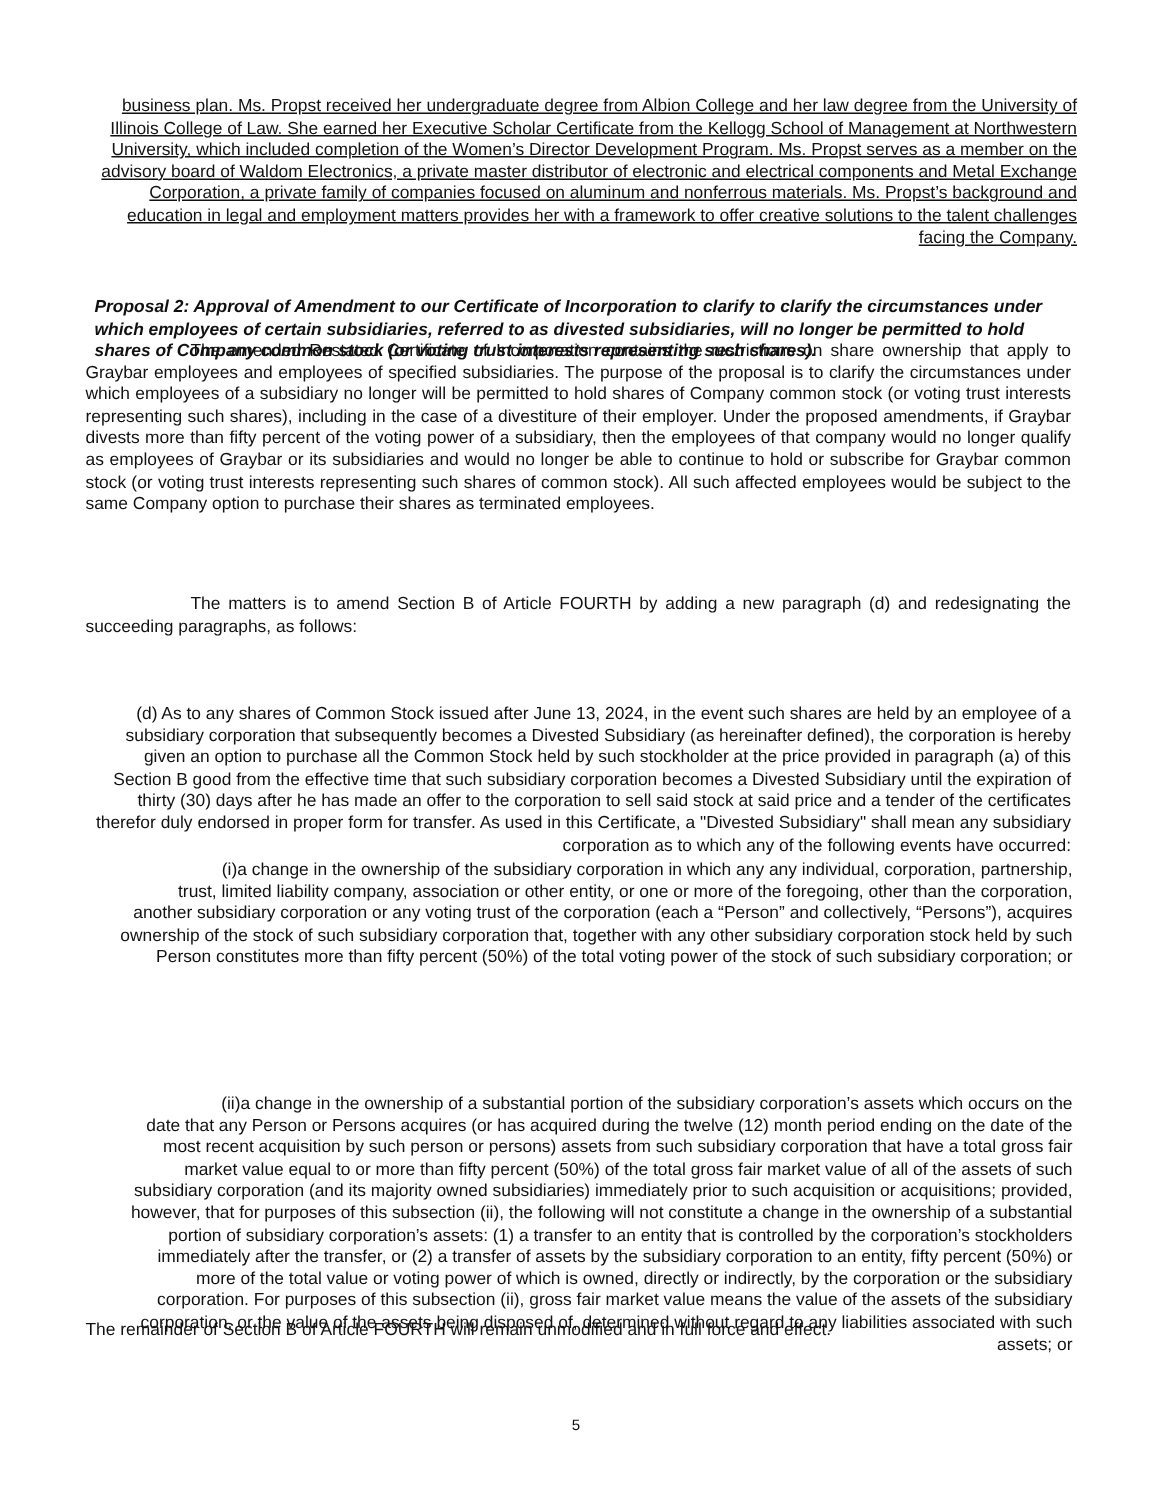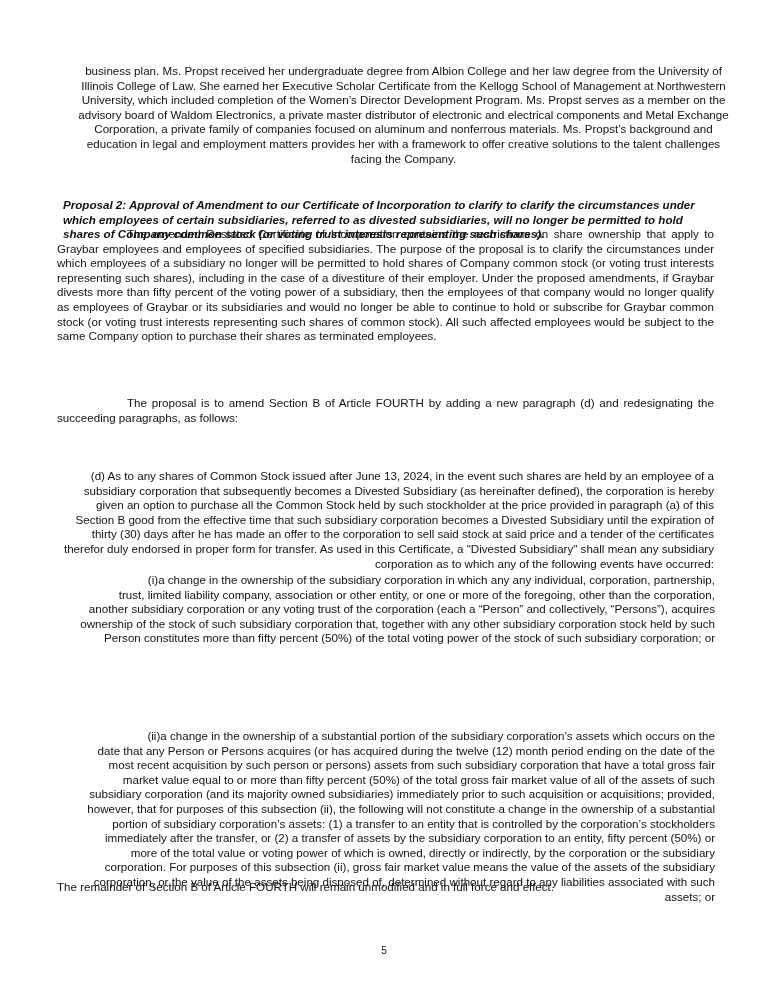--- a/index.html
+++ b/index.html
@@ -1,19 +1,19 @@
 <!DOCTYPE html>
 <html><head>
 <meta charset="utf-8">
 <style>
   html, body { margin:0; padding:0; background:#ffffff; }
   body { width:768px; height:993px; position:relative; overflow:hidden;
          font-family:"Liberation Sans", sans-serif; color:#111; font-size:11.6px; line-height:14.6px; }
   .blk { position:absolute; margin:0; }
-  .intro { left:76px; top:64px; width:655px; text-align:center; }
+  .intro { left:63px; top:64px; width:655px; text-align:right;text-decoration:underline; }
   .heading { left:63px; top:198px; width:640px; font-weight:bold;font-style:italic; }
   .p-just { left:57px; width:657px; text-align:justify; text-indent:70px; }
   .p1 { top:227px; }
   .p2 { top:396px; }
   .amend { left:57px; top:469px; width:657px; text-align:right; }
   .sub { left:79px; width:636px; text-align:right; }
   .sub .num { display:inline-block; width:55px; padding-left:23px; box-sizing:content-box; margin-left:-22px; }
   .sub1 { top:573px; }
   .sub2 { top:689px;margin-top:40px; }
   .closing { left:57px; top:880px; width:657px; }
@@ -23,21 +23,21 @@
 <body>
 
 <div>
 
   <p class="blk intro">business plan. Ms. Propst received her undergraduate degree from Albion College and her law degree from the University of Illinois College of Law. She earned her Executive Scholar Certificate from the Kellogg School of Management at Northwestern University, which included completion of the Women’s Director Development Program. Ms. Propst serves as a member on the advisory board of Waldom Electronics, a private master distributor of electronic and electrical components and Metal Exchange Corporation, a private family of companies focused on aluminum and nonferrous materials. Ms. Propst’s background and education in legal and employment matters provides her with a framework to offer creative solutions to the talent challenges facing the Company.</p>
 
   <p class="blk heading">Proposal 2:  Approval of Amendment to our Certificate of Incorporation to clarify to clarify the circumstances under which employees of certain subsidiaries, referred to as divested subsidiaries, will no longer be permitted to hold shares of Company common stock (or voting trust interests representing such shares).</p>
 
   <p class="blk p-just p1">The amended Restated Certificate of Incorporation contains the restrictions on share ownership that apply to Graybar employees and employees of specified subsidiaries. The purpose of the proposal is to clarify the circumstances under which employees of a subsidiary no longer will be permitted to hold shares of Company common stock (or voting trust interests representing such shares), including in the case of a divestiture of their employer. Under the proposed amendments, if Graybar divests more than fifty percent of the voting power of a subsidiary, then the employees of that company would no longer qualify as employees of Graybar or its subsidiaries and would no longer be able to continue to hold or subscribe for Graybar common stock (or voting trust interests representing such shares of common stock). All such affected employees would be subject to the same Company option to purchase their shares as terminated employees.</p>
 
-  <p class="blk p-just p2">The proposal is to amend Section B of Article FOURTH by adding a new paragraph (d) and redesignating the succeeding paragraphs, as follows:</p>
+  <p class="blk p-just p2">The matters is to amend Section B of Article FOURTH by adding a new paragraph (d) and redesignating the succeeding paragraphs, as follows:</p>
 
   <p class="blk amend">(d) As to any shares of Common Stock issued after June 13, 2024, in the event such shares are held by an employee of a subsidiary corporation that subsequently becomes a Divested Subsidiary (as hereinafter defined), the corporation is hereby given an option to purchase all the Common Stock held by such stockholder at the price provided in paragraph (a) of this Section B good from the effective time that such subsidiary corporation becomes a Divested Subsidiary until the expiration of thirty (30) days after he has made an offer to the corporation to sell said stock at said price and a tender of the certificates therefor duly endorsed in proper form for transfer. As used in this Certificate, a "Divested Subsidiary" shall mean any subsidiary corporation as to which any of the following events have occurred:</p>
 
   <p class="blk sub sub1"><span class="num">(i)</span><span>a change in the ownership of the subsidiary corporation in which any any individual, corporation, partnership, trust, limited liability company, association or other entity, or one or more of the foregoing, other than the corporation, another subsidiary corporation or any voting trust of the corporation (each a “Person” and collectively, “Persons”), acquires ownership of the stock of such subsidiary corporation that, together with any other subsidiary corporation stock held by such Person constitutes more than fifty percent (50%) of the total voting power of the stock of such subsidiary corporation; or</span></p>
 
   <p class="blk sub sub2"><span class="num">(ii)</span><span>a change in the ownership of a substantial portion of the subsidiary corporation’s assets which occurs on the date that any Person or Persons acquires (or has acquired during the twelve (12) month period ending on the date of the most recent acquisition by such person or persons) assets from such subsidiary corporation that have a total gross fair market value equal to or more than fifty percent (50%) of the total gross fair market value of all of the assets of such subsidiary corporation (and its majority owned subsidiaries) immediately prior to such acquisition or acquisitions; provided, however, that for purposes of this subsection (ii), the following will not constitute a change in the ownership of a substantial portion of subsidiary corporation’s assets: (1) a transfer to an entity that is controlled by the corporation’s stockholders immediately after the transfer, or (2) a transfer of assets by the subsidiary corporation to an entity, fifty percent (50%) or more of the total value or voting power of which is owned, directly or indirectly, by the corporation or the subsidiary corporation. For purposes of this subsection (ii), gross fair market value means the value of the assets of the subsidiary corporation, or the value of the assets being disposed of, determined without regard to any liabilities associated with such assets; or</span></p>
 
   <p class="blk closing">The remainder of Section B of Article FOURTH will remain unmodified and in full force and effect.</p>
 
   <div class="blk pageno">5</div>

